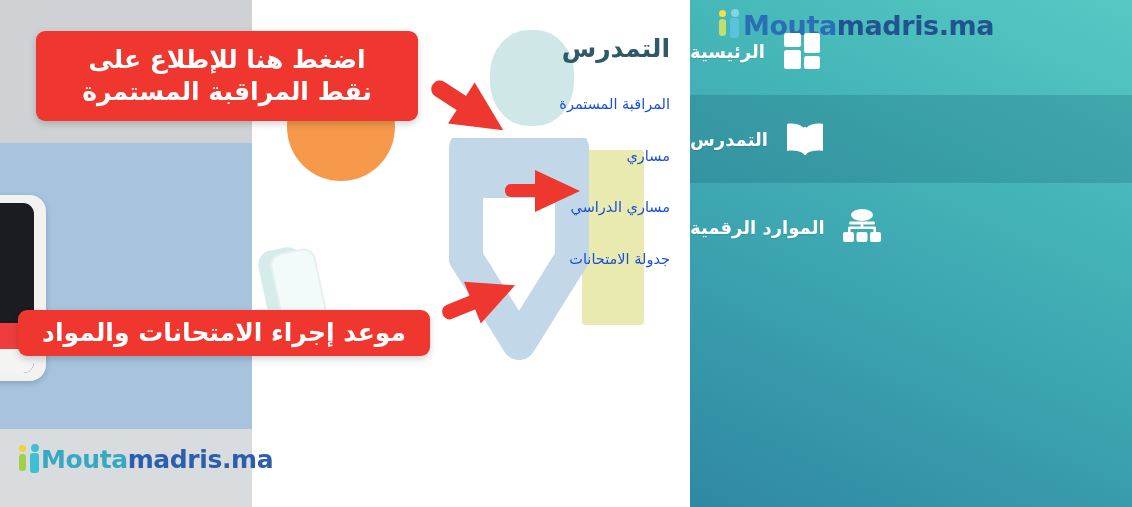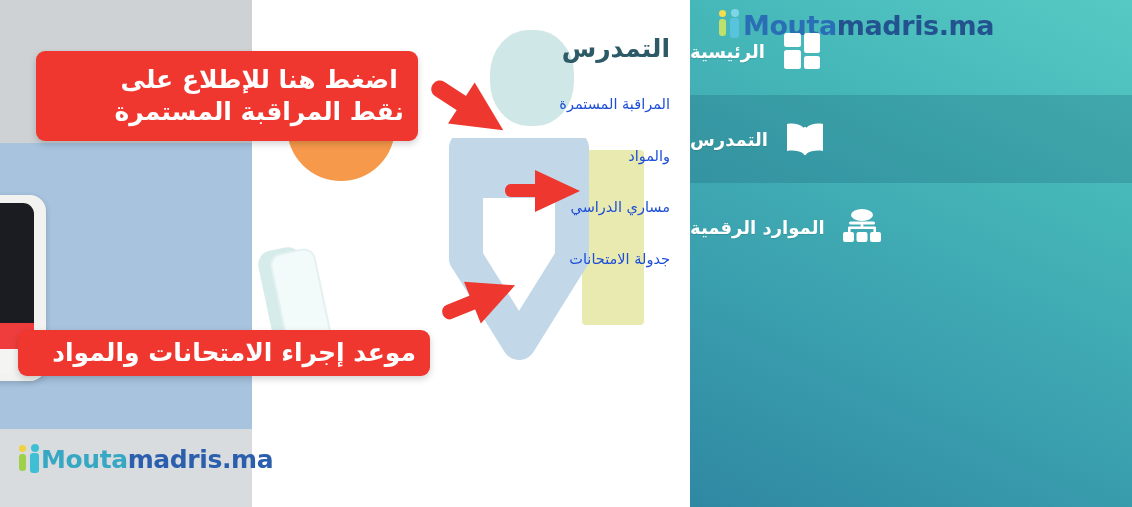--- a/index.html
+++ b/index.html
@@ -53,24 +53,23 @@
 
   
   .callout{
     position:absolute;
     background:#f0372f;
     color:#ffffff;
     border-radius:9px;
     direction:rtl;text-align:center;
     font-weight:700;
     box-shadow:0 3px 7px rgba(0,0,0,.18);
-    display:flex;align-items:center;
+    display:flex;align-items:center;justify-content:center;
     padding:6px 14px;
     box-sizing:border-box;
-    margin-top:20px;
   }
   #callout-1{left:36px;top:31px;width:382px;height:90px;font-size:25px;line-height:1.28;}
   #callout-2{left:66px;top:155px;width:386px;height:93px;font-size:25px;line-height:1.28;}
   #callout-3{left:18px;top:310px;width:412px;height:46px;font-size:25px;line-height:1.2;}
 
   
   .arrow{position:absolute;}
   #arrow-1{left:424px;top:78px;}
   #arrow-2{left:504px;top:166px;}
   #arrow-3{left:438px;top:272px;}
@@ -155,21 +154,21 @@
           <path d="M150 10 L150 120"></path>
           <path d="M44 120 L97 205 L150 120"></path>
         </g>
         <rect x="27" y="-10" width="140" height="70" rx="30" fill="#c2d7e8"></rect>
       </svg>
     </div>
 
     <div class="menu">
       <div class="menu-title">التمدرس</div>
       <div class="menu-item">المراقبة المستمرة</div>
-      <div class="menu-item">والمواد</div>
+      <div class="menu-item">مساري</div>
       <div class="menu-item">مساري الدراسي</div>
       <div class="menu-item">جدولة الامتحانات</div>
     </div>
   </div>
 
   <div class="sidebar">
 
     <div class="sb-logo">
       <span class="logo-mark">
         <span class="dot-y"></span>

